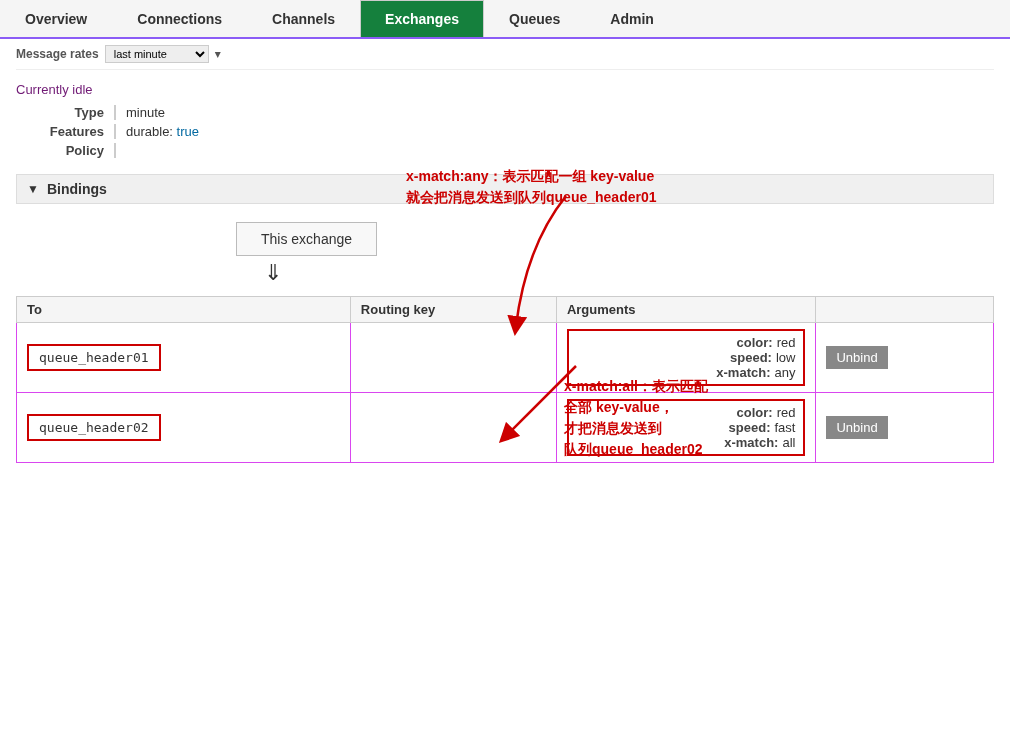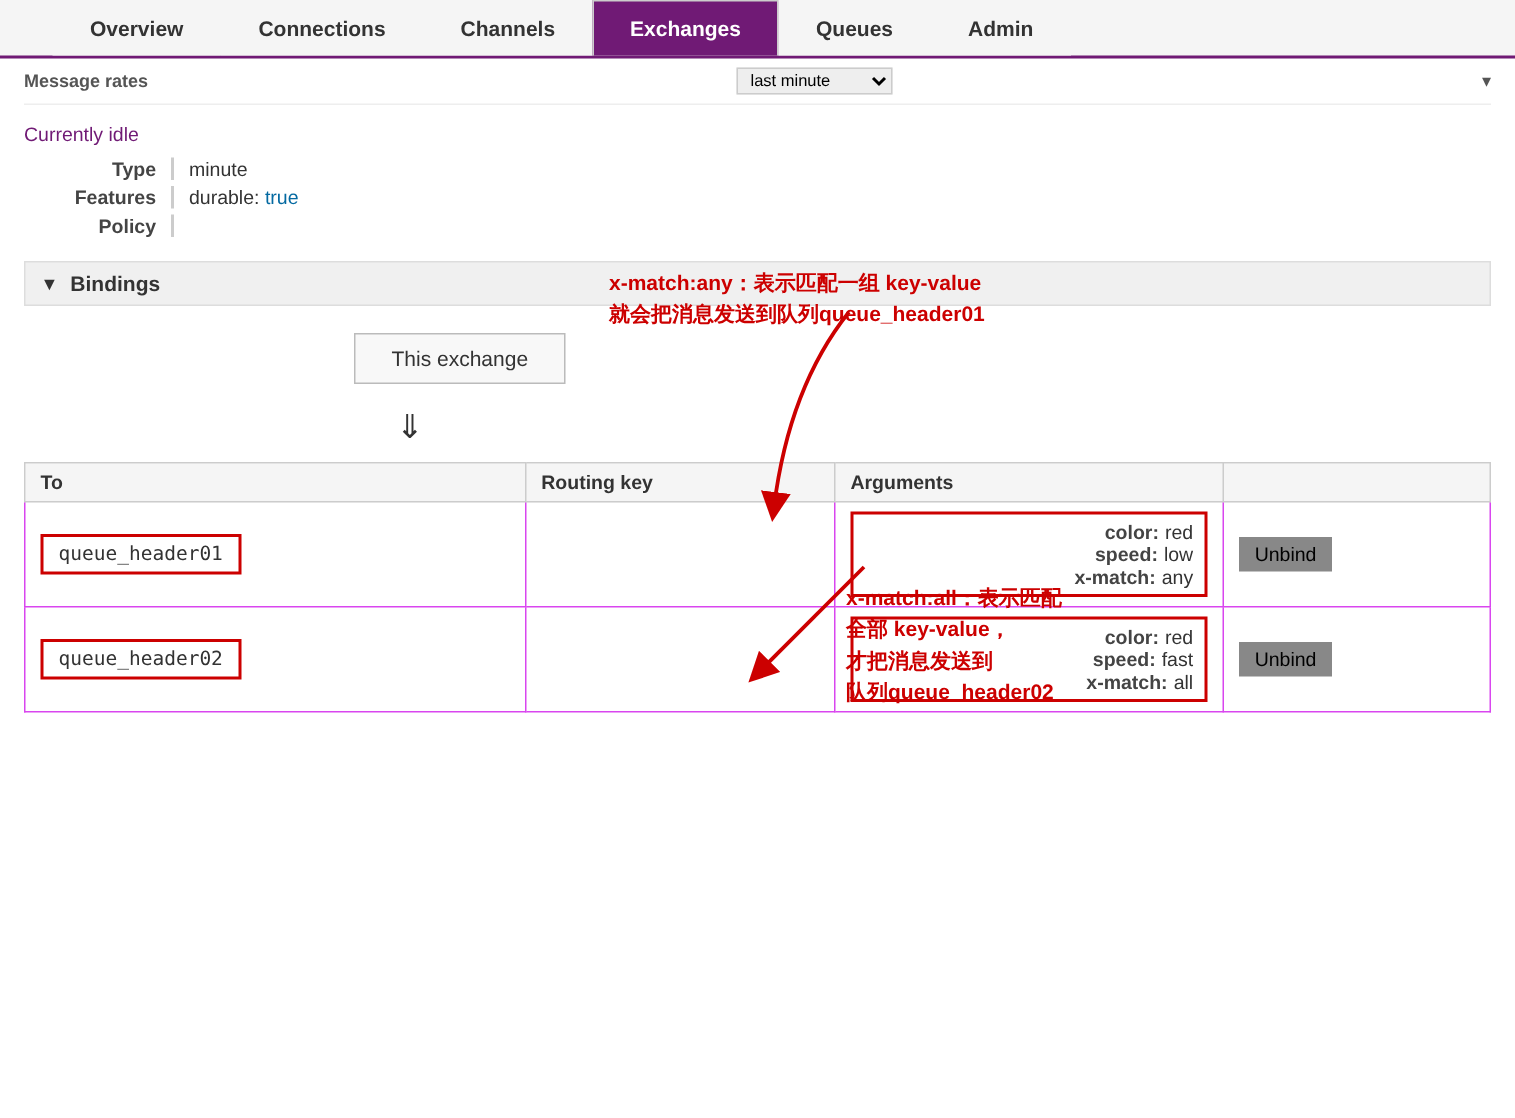--- a/index.html
+++ b/index.html
@@ -6,56 +6,54 @@
     body {
       font-family: Arial, sans-serif;
       font-size: 13px;
       background: #fff;
       color: #333;
     }
 
     
     .nav-tabs {
       display: flex;
-      border-bottom: 2px solid #701a75;
+      border-bottom: 2px solid #8b5cf6;
       background: #f5f5f5;
-      padding-left: 35px;
     }
     .nav-tab {
       padding: 10px 24px;
       cursor: pointer;
       font-size: 14px;
       font-weight: bold;
       color: #333;
       border: 1px solid transparent;
       border-bottom: none;
       background: #f5f5f5;
     }
     .nav-tab.active {
-      background: #701a75;
+      background: #15803d;
       color: #fff;
       border-color: #ccc;
     }
 
     
     .content {
       padding: 0 16px 16px 16px;
     }
 
     
     .message-rates-bar {
       padding: 6px 0;
       font-size: 12px;
       color: #555;
       border-bottom: 1px solid #eee;
       margin-bottom: 8px;
       display: flex;
       align-items: center;
       gap: 6px;
-      justify-content: space-between;
     }
     .message-rates-bar .rate-label {
       font-weight: bold;
     }
     .message-rates-bar .rate-dropdown {
       background: #eee;
       border: 1px solid #ccc;
       padding: 1px 4px;
       font-size: 11px;
       cursor: pointer;
@@ -125,21 +123,20 @@
       font-size: 12px;
     }
 
     
     .exchange-button-area {
       display: flex;
       flex-direction: column;
       align-items: flex-start;
       margin-left: 220px;
       margin-bottom: 10px;
-      gap: 12px;
     }
     .exchange-btn {
       background: #f8f8f8;
       border: 1px solid #bbb;
       padding: 8px 24px;
       font-size: 14px;
       color: #333;
       cursor: pointer;
       margin-bottom: 4px;
     }
@@ -198,21 +195,21 @@
     .arg-key {
       font-weight: bold;
       color: #444;
       text-align: right;
     }
     .arg-val {
       color: #333;
     }
     .unbind-btn {
       background: #888;
-      color: #000000;
+      color: #ffffff;
       border: none;
       padding: 4px 10px;
       font-size: 13px;
       cursor: pointer;
       white-space: nowrap;
     }
 
     
     .bindings-content {
       position: relative;

